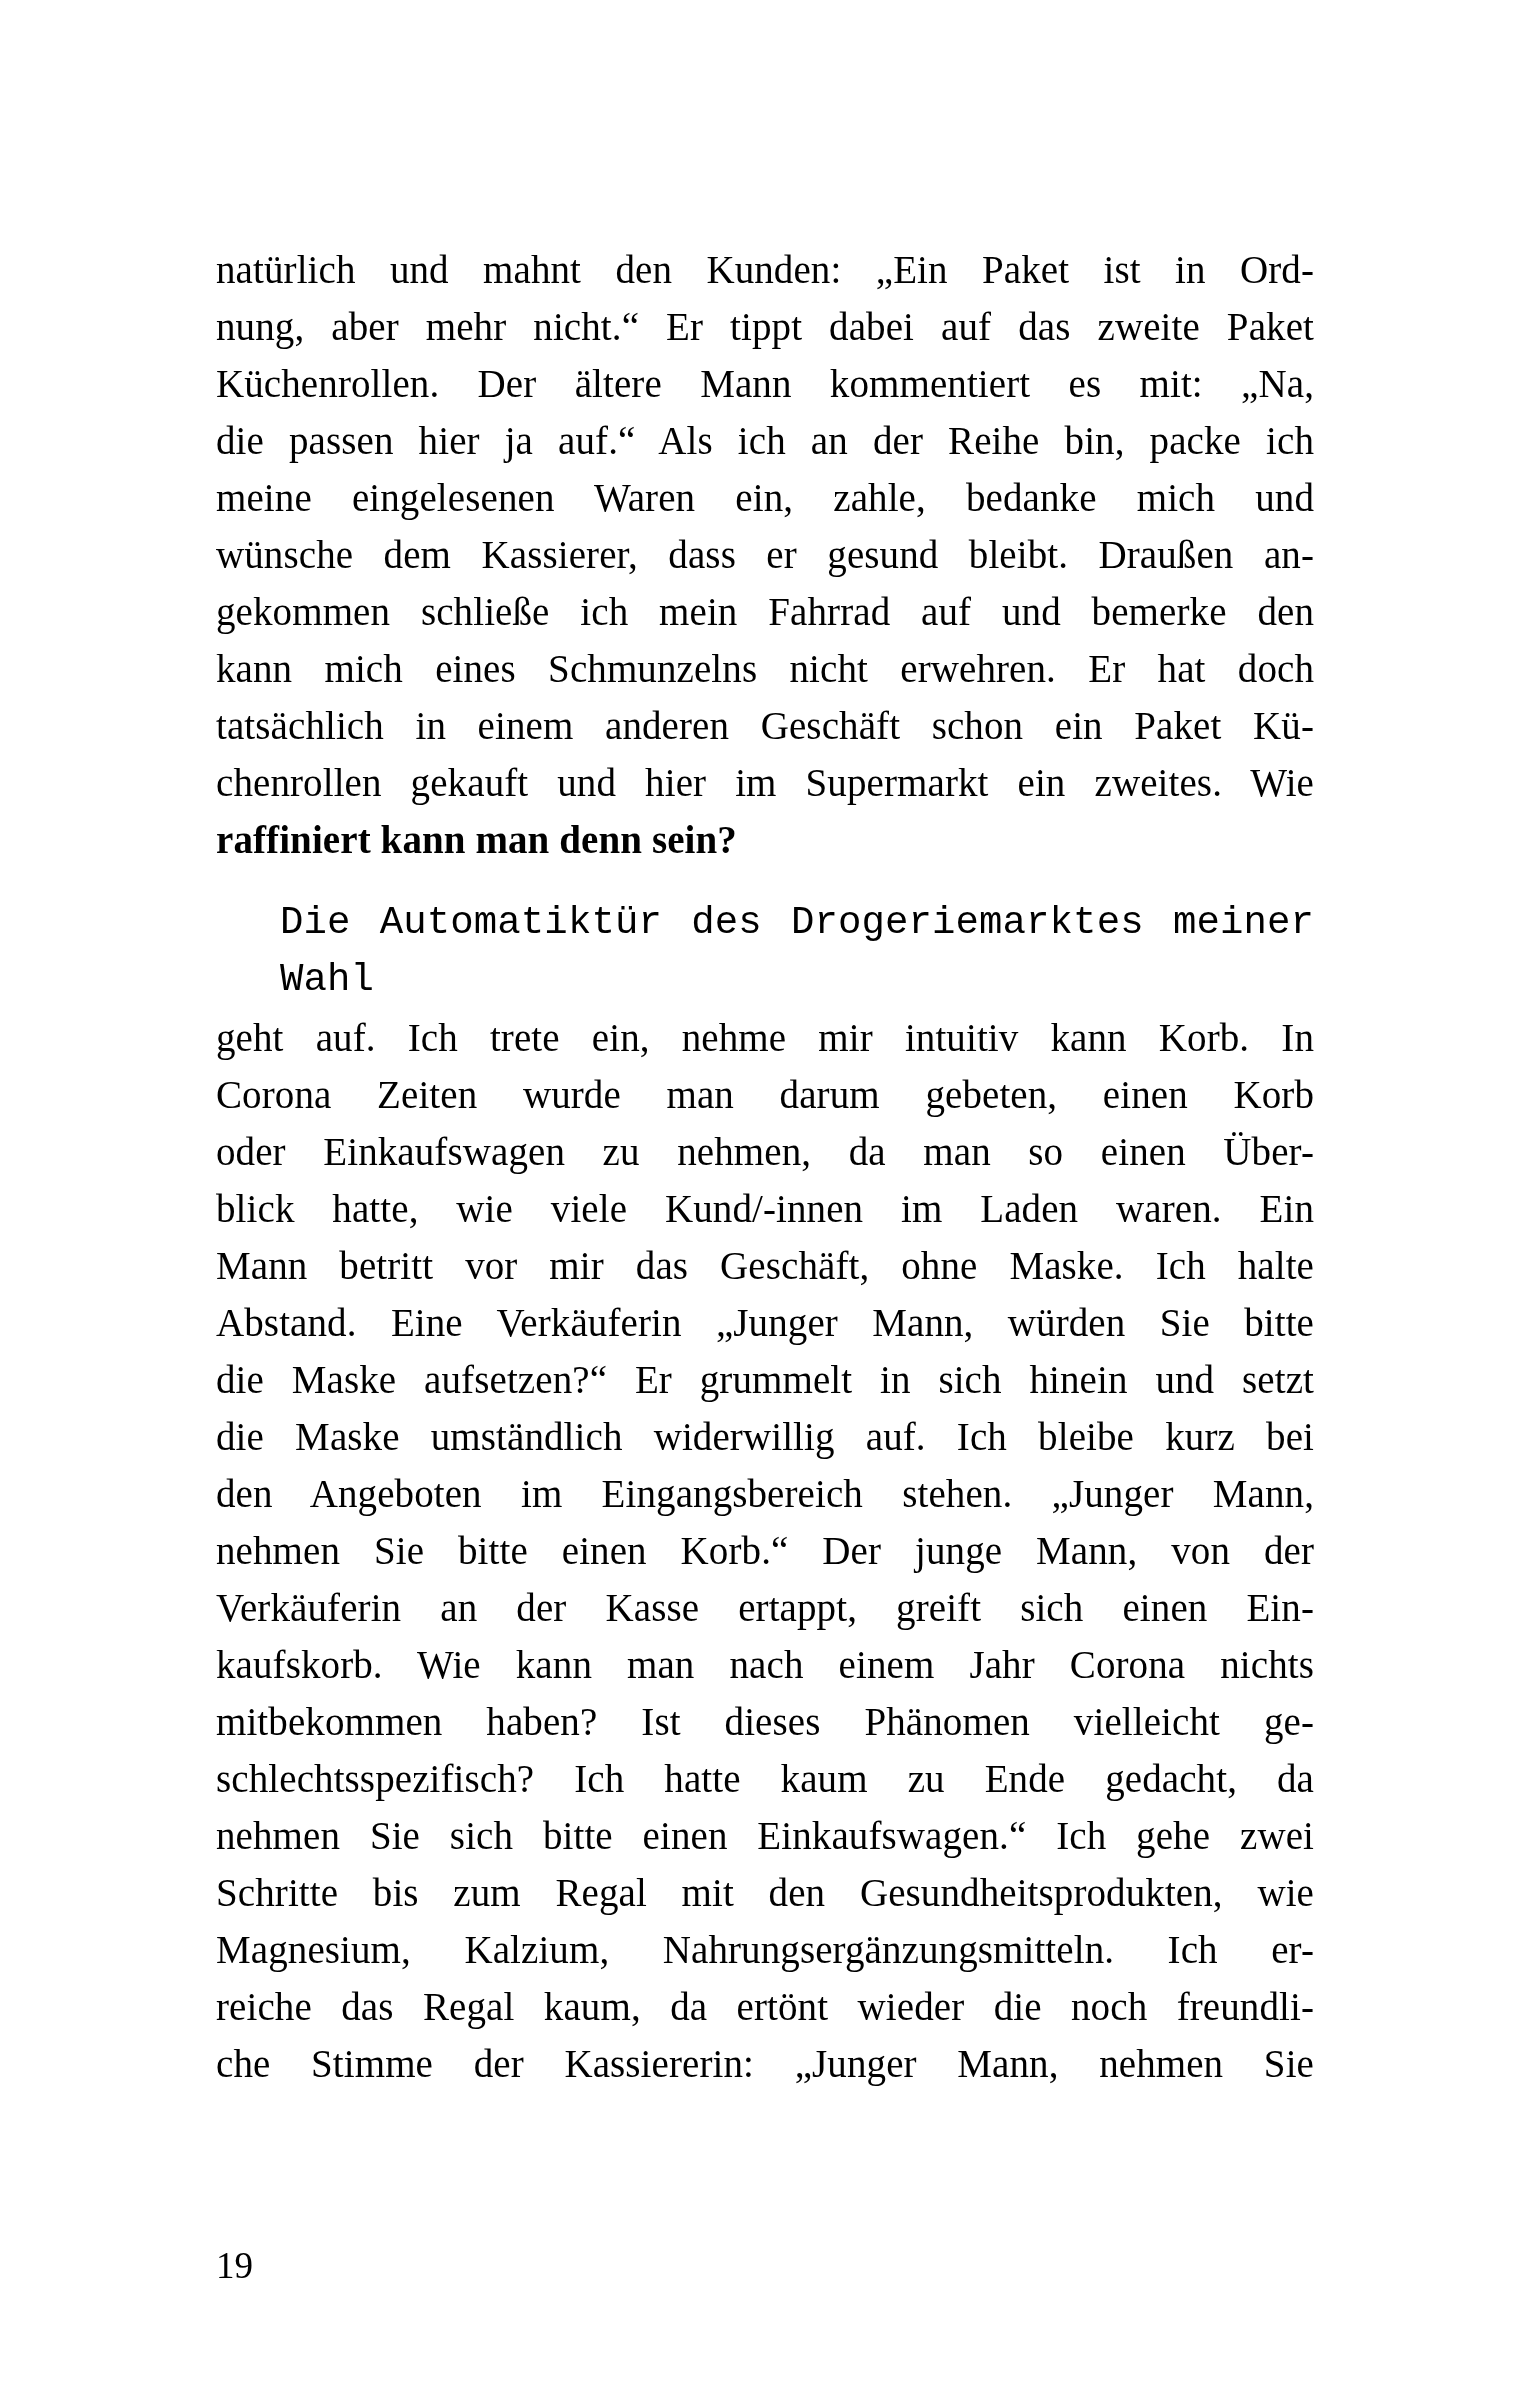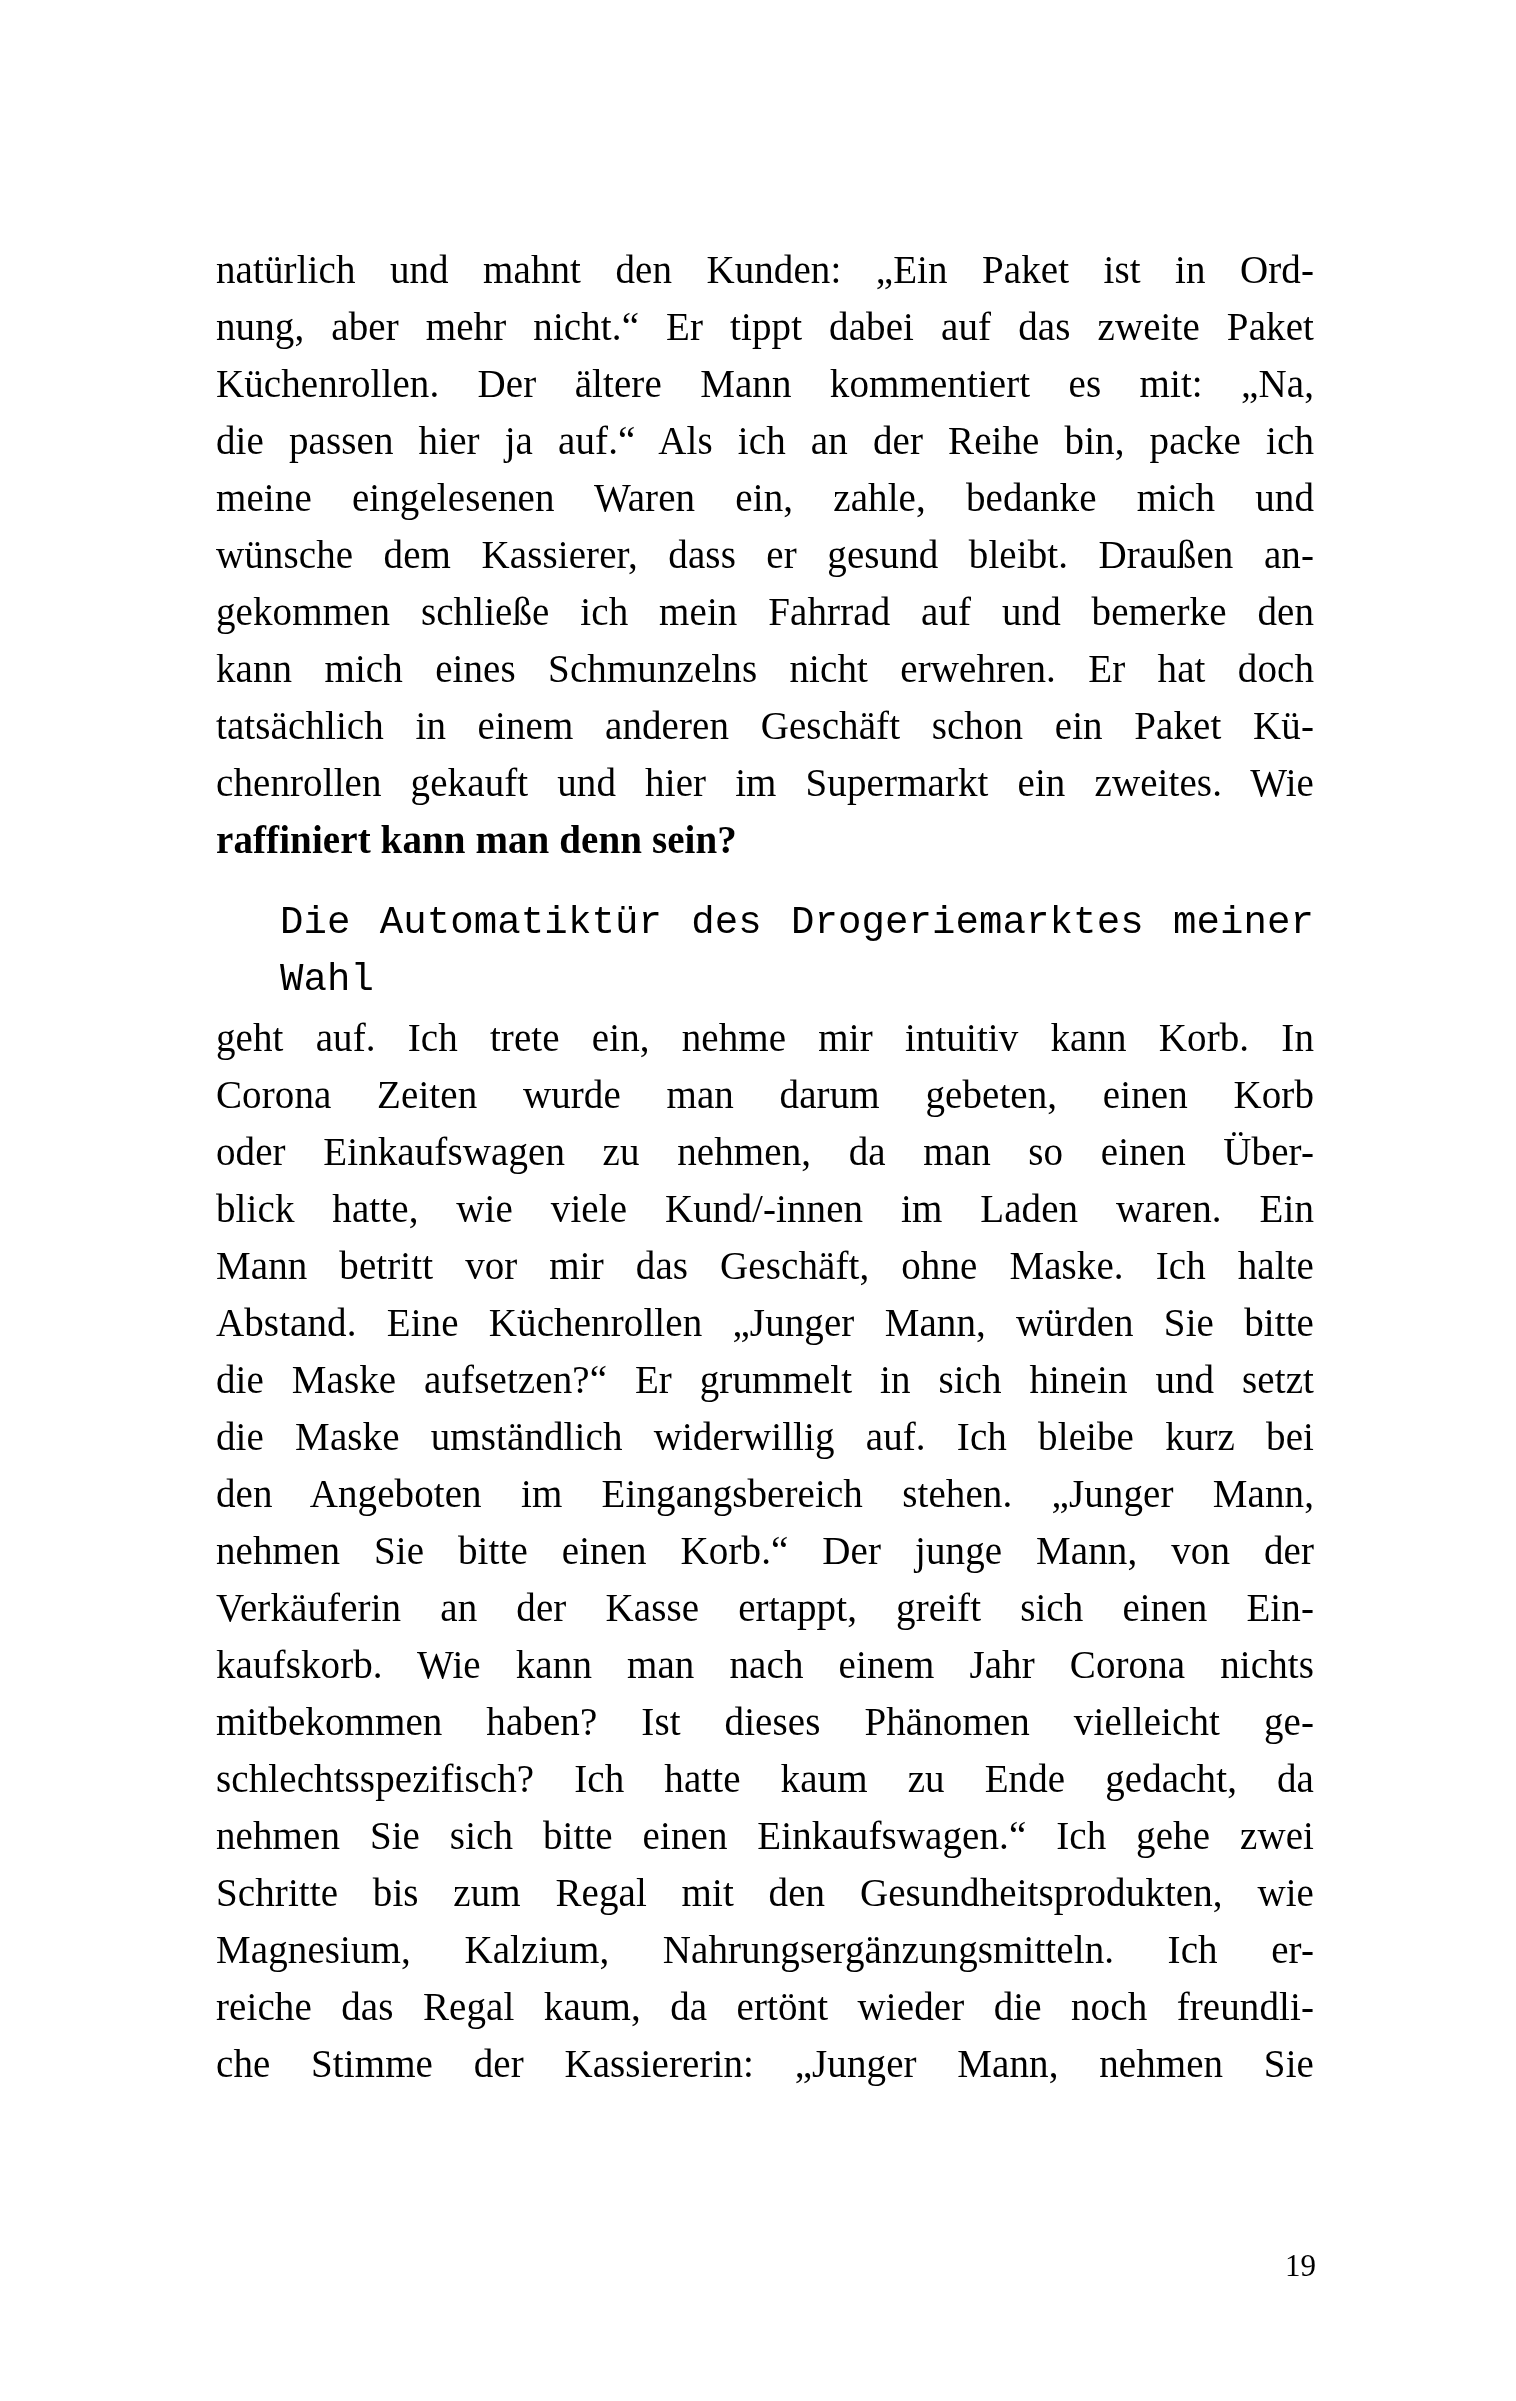--- a/index.html
+++ b/index.html
@@ -50,23 +50,22 @@
   
   .paragraph.indent .line:first-child {
     padding-left: 64px;
     font-family: Liberation Mono, monospace;
   }
   .folio {
     position: absolute;
     left: 216px;
     top: 2208px;
     width: 1100px;
-    font-size: 31px;
+    font-size: 37px;
     line-height: 43px;
-    text-align: right;
   }
 </style>
 </head>
 <body>
 
 <div class="page">
   <div class="text-block" id="text-block">
       <div class="paragraph">
         <div class="line">natürlich und mahnt den Kunden: „Ein Paket ist in Ord-</div>
         <div class="line">nung, aber mehr nicht.“ Er tippt dabei auf das zweite Paket</div>
@@ -80,21 +79,21 @@
         <div class="line">chenrollen gekauft und hier im Supermarkt ein zweites. Wie</div>
         <div class="line line-end">raffiniert kann man denn sein?</div>
       </div>
       <div class="paragraph indent">
         <div class="line">Die Automatiktür des Drogeriemarktes meiner Wahl</div>
         <div class="line">geht auf. Ich trete ein, nehme mir intuitiv kann Korb. In</div>
         <div class="line">Corona Zeiten wurde man darum gebeten, einen Korb</div>
         <div class="line">oder Einkaufswagen zu nehmen, da man so einen Über-</div>
         <div class="line">blick hatte, wie viele Kund/-innen im Laden waren. Ein</div>
         <div class="line">Mann betritt vor mir das Geschäft, ohne Maske. Ich halte</div>
-        <div class="line">Abstand. Eine Küchenrollen „Junger Mann, würden Sie bitte</div>
+        <div class="line">Abstand. Eine Verkäuferin „Junger Mann, würden Sie bitte</div>
         <div class="line">die Maske aufsetzen?“ Er grummelt in sich hinein und setzt</div>
         <div class="line">die Maske umständlich widerwillig auf. Ich bleibe kurz bei</div>
         <div class="line">den Angeboten im Eingangsbereich stehen. „Junger Mann,</div>
         <div class="line">nehmen Sie bitte einen Korb.“ Der junge Mann, von der</div>
         <div class="line">Verkäuferin an der Kasse ertappt, greift sich einen Ein-</div>
         <div class="line">kaufskorb. Wie kann man nach einem Jahr Corona nichts</div>
         <div class="line">mitbekommen haben? Ist dieses Phänomen vielleicht ge-</div>
         <div class="line">schlechtsspezifisch? Ich hatte kaum zu Ende gedacht, da</div>
         <div class="line">nehmen Sie sich bitte einen Einkaufswagen.“ Ich gehe zwei</div>
         <div class="line">Schritte bis zum Regal mit den Gesundheitsprodukten, wie</div>

